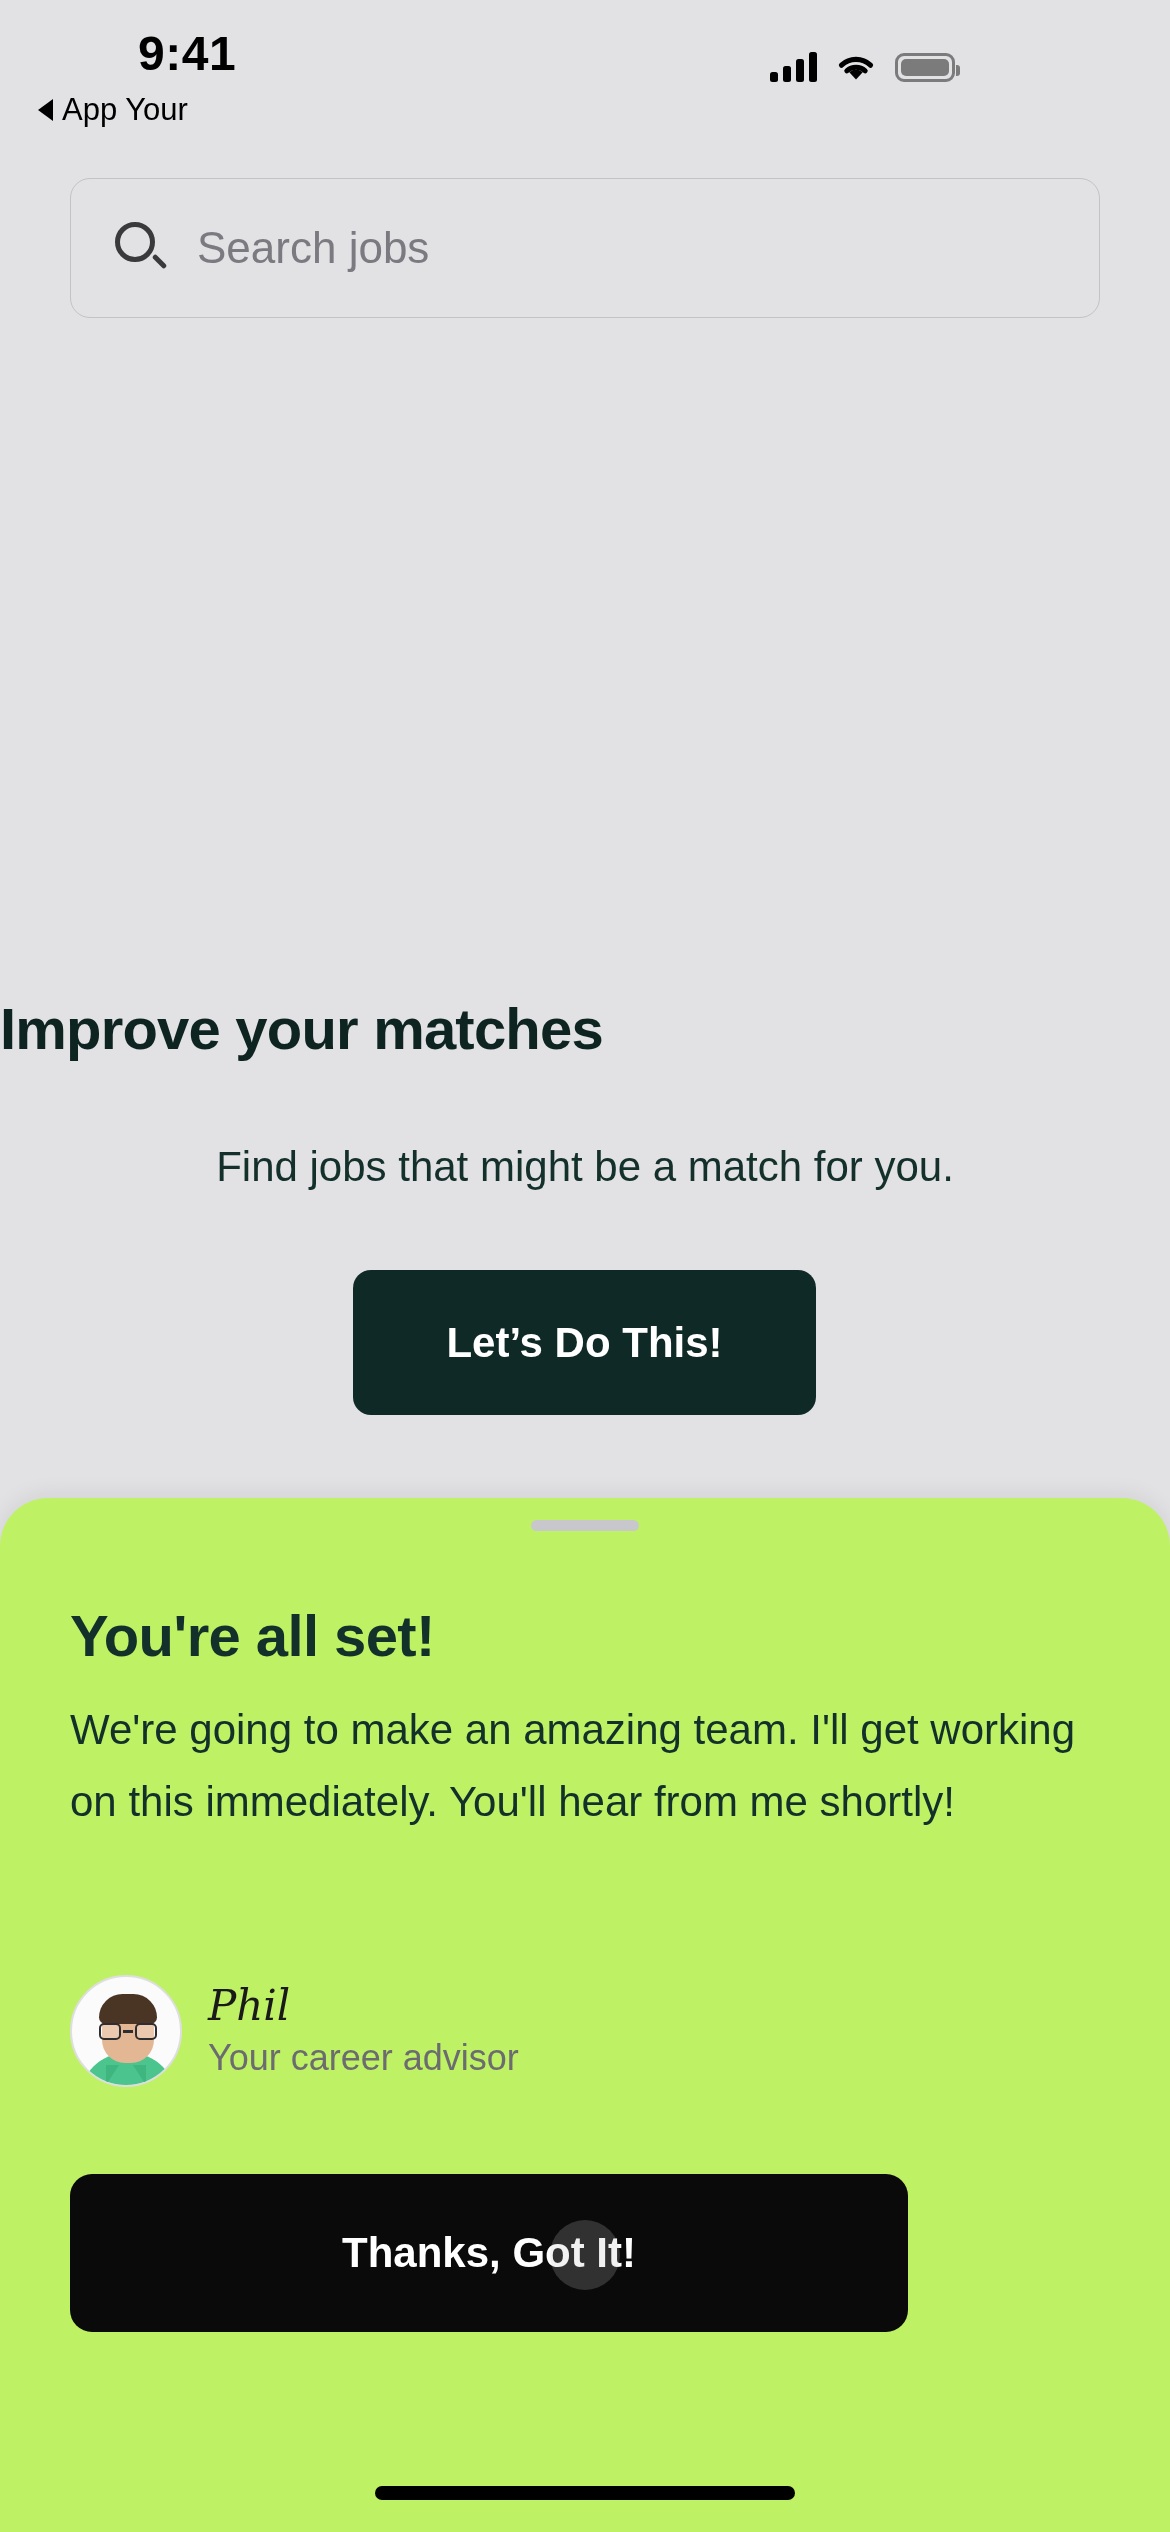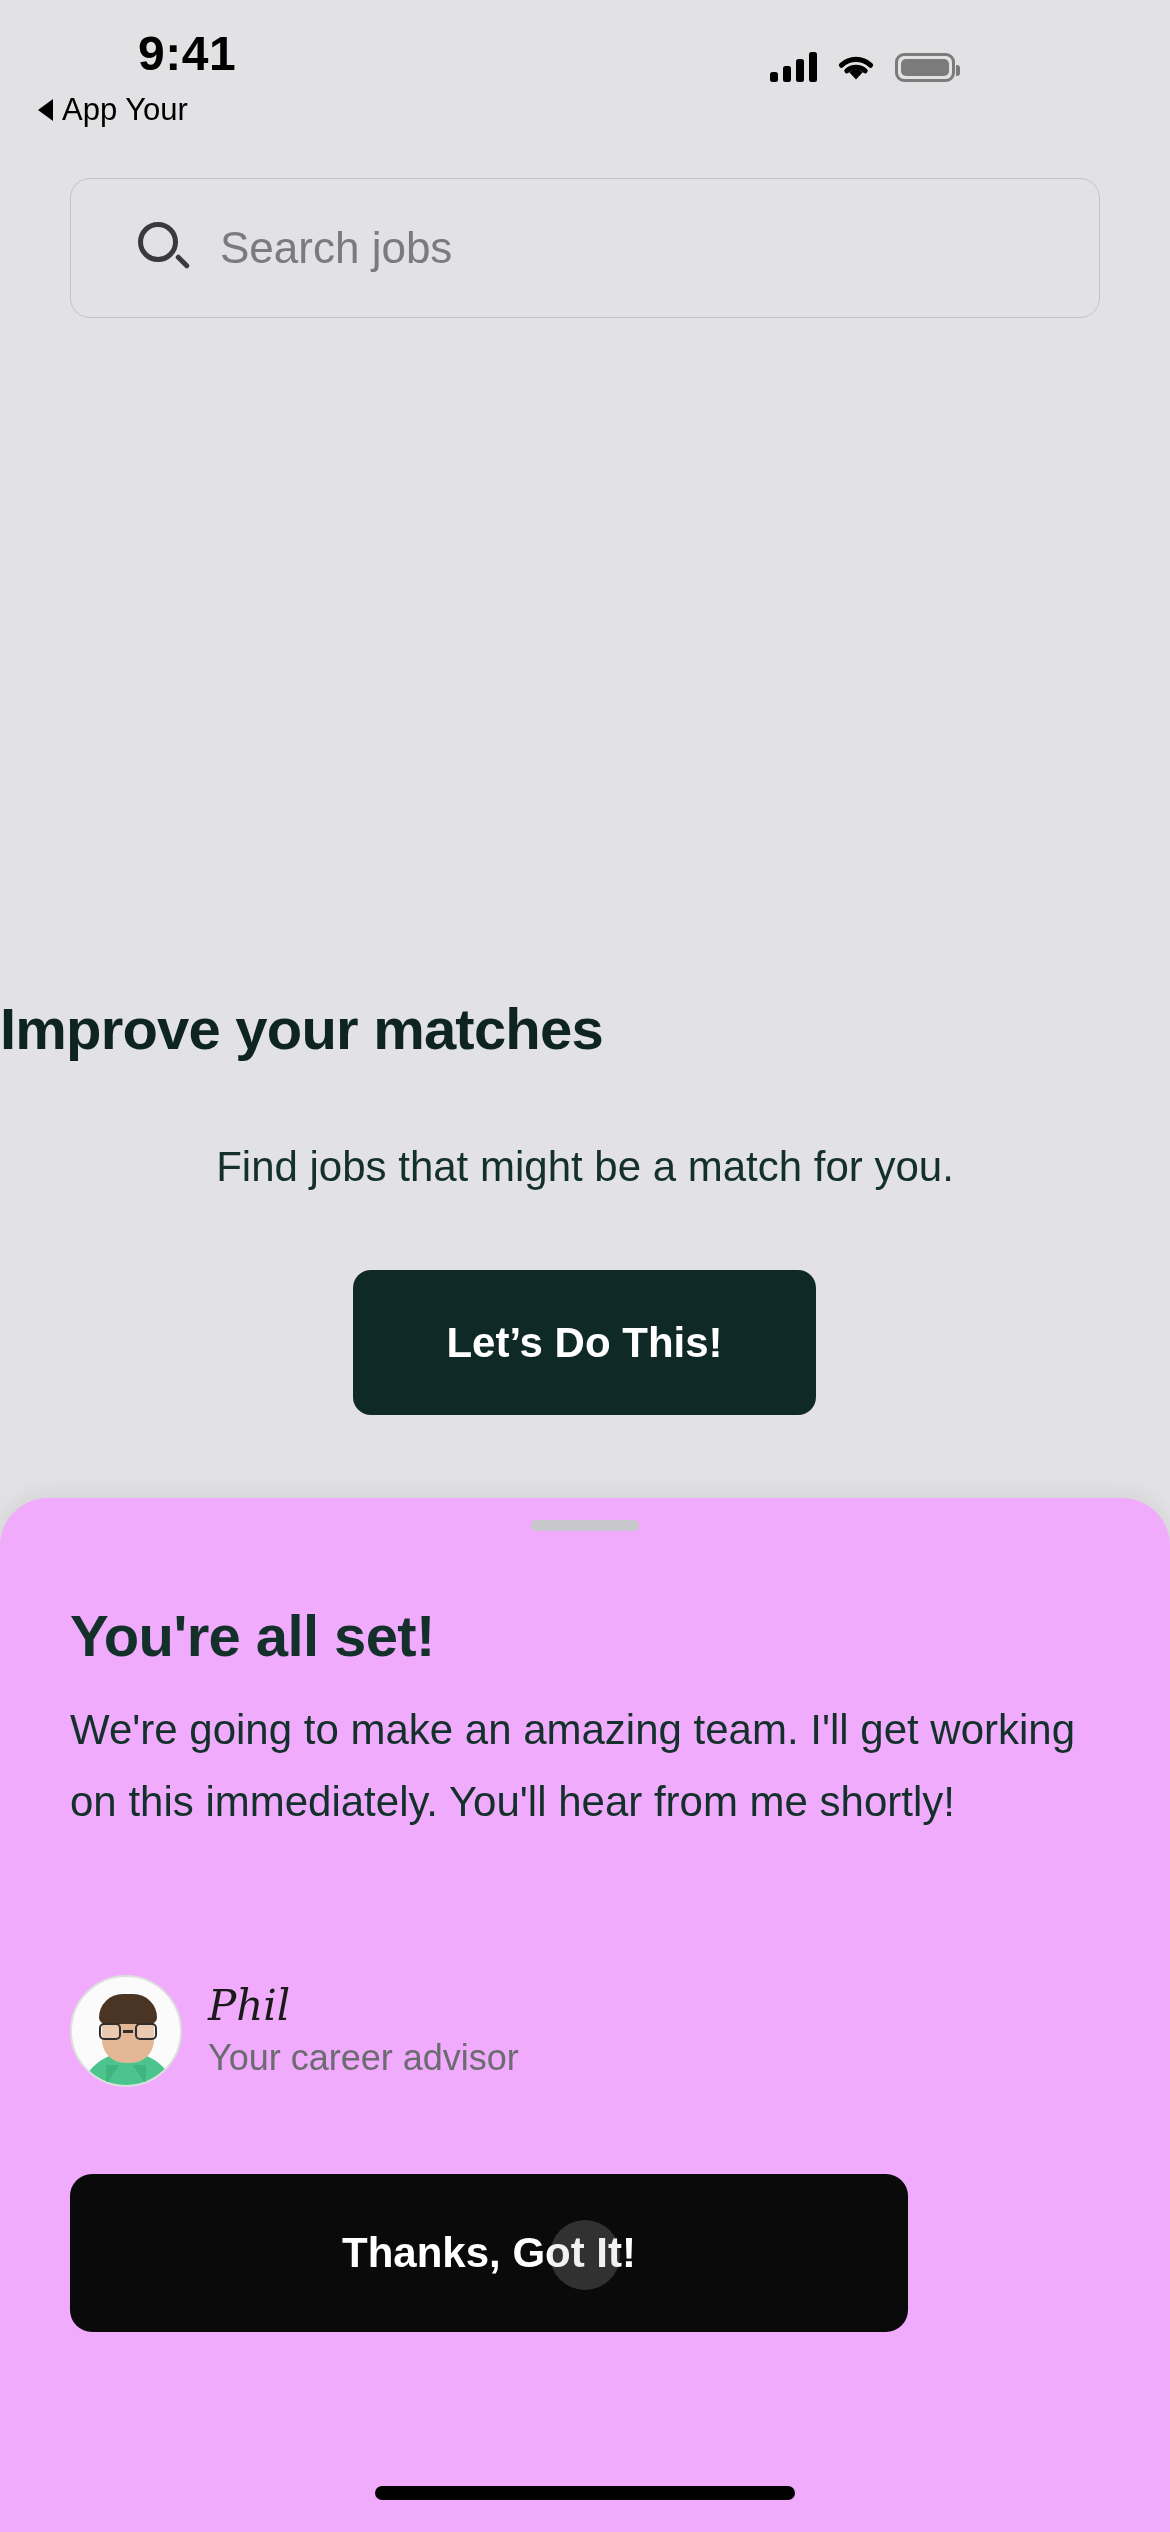--- a/index.html
+++ b/index.html
@@ -59,21 +59,21 @@
     border-bottom:11px solid transparent;
     border-right:15px solid #000;
   }
 
   
   #search-bar {
     position:absolute; left:70px; top:178px;
     width:1030px; height:140px;
     border:1.5px solid #c3c2c6; border-radius:20px;
     background:#e2e1e4;
-    display:flex; align-items:center; padding-left:65px;
+    display:flex; align-items:center; padding-left:42px;
   }
   #search-icon { width:56px; height:56px; position:relative; flex:none; }
   #search-icon .ring {
     position:absolute; left:2px; top:2px;
     width:40px; height:40px;
     border:5px solid #3a3a3c; border-radius:50%;
   }
   #search-icon .handle {
     position:absolute; left:38px; top:39px;
     width:17px; height:5px; background:#3a3a3c;
@@ -99,21 +99,21 @@
     background:#0f2a26; border:none; border-radius:18px;
     color:#fff; font-size:42px; font-weight:700;
     font-family:"Liberation Sans", sans-serif;
     cursor:pointer;
   }
 
   
   #sheet {
     position:absolute; left:0; top:1498px;
     width:1170px; height:1034px;
-    background:#f0abfc;
+    background:#bef264;
     border-radius:48px 48px 0 0;
     box-shadow:0 -4px 22px rgba(0,0,0,.07);
   }
   #sheet-handle {
     position:absolute; left:50%; top:22px;
     transform:translateX(-50%);
     width:108px; height:11px;
     background:#c8c8cc; border-radius:6px;
   }
   #sheet-title {

